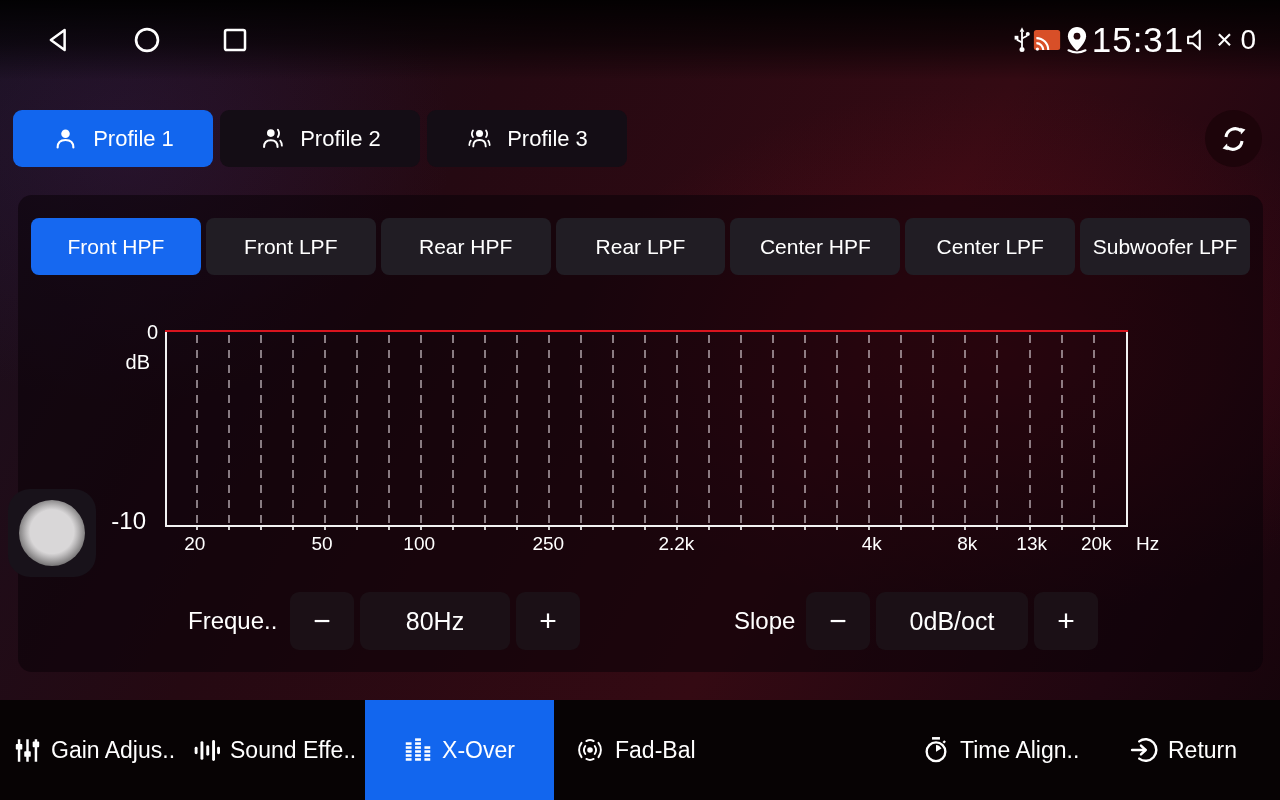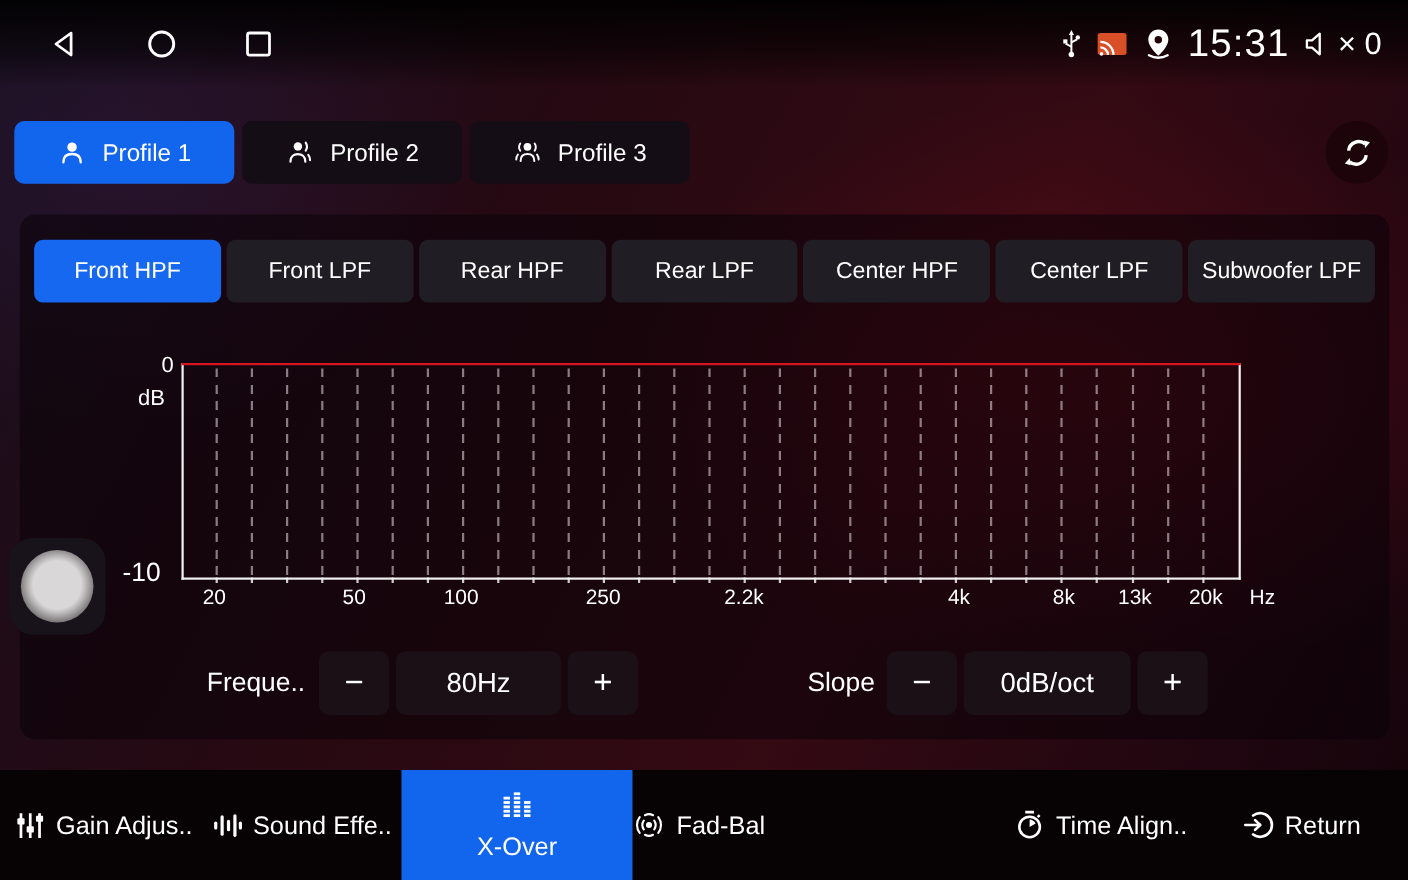--- a/index.html
+++ b/index.html
@@ -11,21 +11,21 @@
       radial-gradient(ellipse 500px 400px at 10% 18%, rgba(70,40,110,0.22), rgba(0,0,0,0) 65%),
       linear-gradient(118deg,#19101f 0%,#250912 32%,#340a13 62%,#200610 86%,#14040a 100%);
   }
   .statusbar{
     position:absolute;left:0;top:0;width:1280px;height:80px;
     background:linear-gradient(to bottom,rgba(0,0,0,0.92) 0%,rgba(0,0,0,0.55) 55%,rgba(0,0,0,0) 100%);
     display:flex;align-items:center;
   }
   .navkeys{display:flex;align-items:center;gap:54px;margin-left:42px;}
   .navkeys .key{width:34px;height:34px;display:flex;align-items:center;justify-content:center;cursor:pointer;}
-  .statusright{position:absolute;right:24px;top:0;height:80px;display:flex;align-items:center;gap:12px;}
+  .statusright{position:absolute;right:24px;top:0;height:80px;display:flex;align-items:center;}
   .time{color:#fff;font-size:35px;letter-spacing:1px;}
   .volwrap{display:flex;align-items:center;gap:4px;color:#fff;font-size:28px;}
   
   .profile-row{position:absolute;left:13px;top:110px;display:flex;gap:7px;}
   .profile-btn{height:57px;width:200px;border-radius:9px;display:flex;align-items:center;justify-content:center;gap:14px;
     background:#140d15;color:#fff;font-size:22px;cursor:pointer;}
   .profile-btn.active{background:#1266ee;}
   .refresh-btn{position:absolute;right:18px;top:110px;width:57px;height:57px;border-radius:50%;
     background:#1d040a;display:flex;align-items:center;justify-content:center;cursor:pointer;}
   
@@ -303,21 +303,21 @@
             <rect x="7.2" y="3" width="2.8" height="18" rx="1.4"></rect>
             <rect x="12.8" y="7" width="2.8" height="10" rx="1.4"></rect>
             <rect x="18.4" y="2" width="2.8" height="20" rx="1.4"></rect>
             <rect x="23.2" y="8.5" width="2.8" height="7" rx="1.4"></rect>
           </g>
         </svg>
       </span>
       <span>Sound Effe..</span>
     </div>
 
-    <div class="nav-item active-tab" style="left:365px;width:210px;flex-direction:column;">
+    <div class="nav-item active-tab" style="left:365px;width:189px;">
       <span class="icon">
         <svg width="28" height="28" viewBox="0 0 24 24">
           <g fill="#fff">
             <rect x="1.5" y="5.4" width="5" height="2.2"></rect>
               <rect x="1.5" y="8.8" width="5" height="2.2"></rect>
               <rect x="1.5" y="12.2" width="5" height="2.2"></rect>
               <rect x="1.5" y="15.6" width="5" height="2.2"></rect>
               <rect x="1.5" y="19" width="5" height="2.2"></rect>
             <rect x="9.5" y="2" width="5" height="2.2"></rect>
               <rect x="9.5" y="5.4" width="5" height="2.2"></rect>

